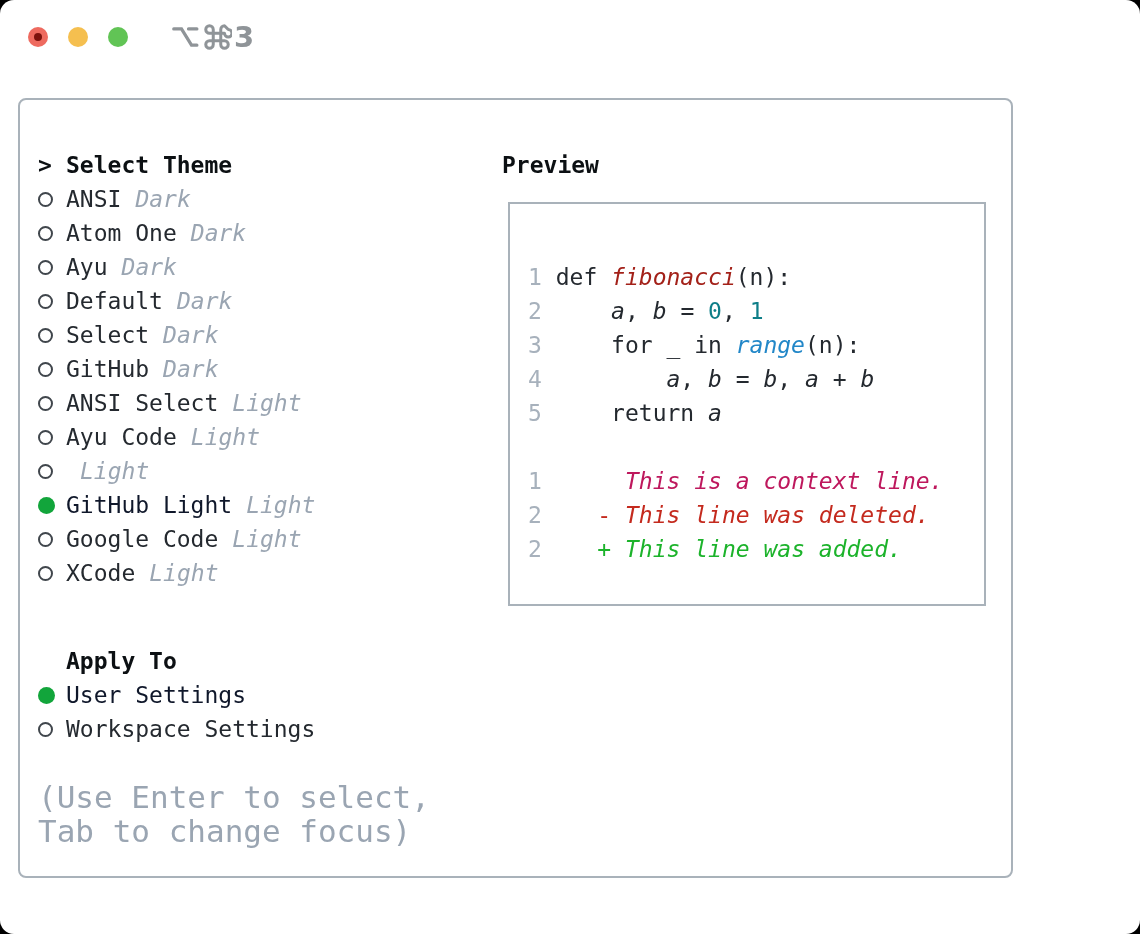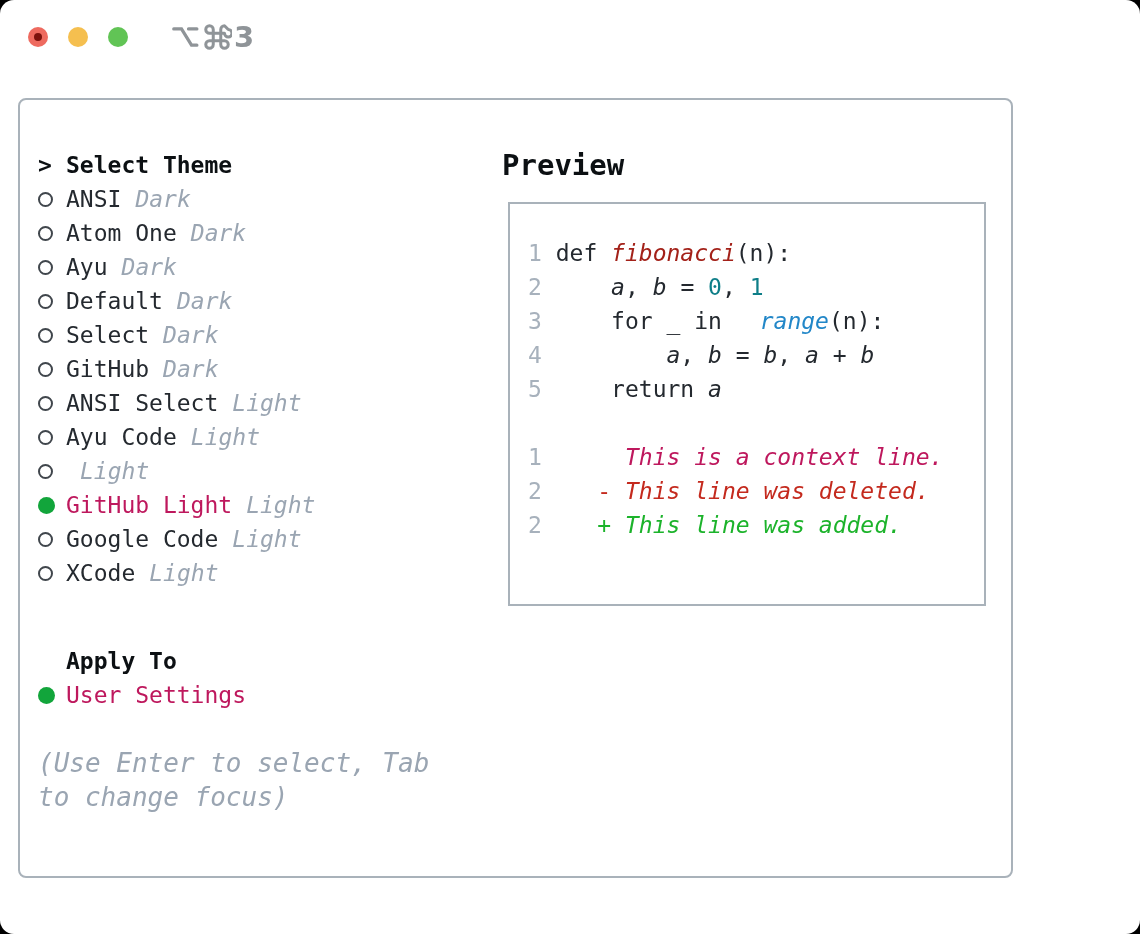--- a/index.html
+++ b/index.html
@@ -36,45 +36,45 @@
 
   
   .left { position:absolute; left:38px; top:148px; font-size:23px; line-height:34px; }
   .row { height:34px; display:flex; align-items:center; white-space:nowrap; }
   .marker { width:28px; flex:0 0 28px; display:flex; align-items:center; }
   .prompt { font-weight:bold; color:#0c1013; }
   .hdr { font-weight:bold; color:#0c1013;text-align:right; }
   .dot { width:15px; height:15px; border-radius:50%; border:2px solid #40464c; }
   .dot.sel { width:17px; height:17px; border:none; background:#12a53b; }
   .name { color:#24292f; }
-  .name.sel-text { color:#be185d; }
+  .name.sel-text { color:#0f172a; }
   .variant { color:#9aa5b2; font-style:italic; margin-left:14px; }
   .apply-hdr { margin-top:54px; }
   .hint {
-    margin-top:34px; width:420px; color:#9aa5b2; font-style:italic;
-    font-size:26px; line-height:34px;
+    margin-top:34px; width:420px; color:#9aa5b2; 
+    font-size:31px; line-height:34px;
   }
 
   
   .preview-hdr { position:absolute; left:502px; top:148px; height:34px;
-                 display:flex; align-items:center; font-size:29px; }
+                 display:flex; align-items:center; font-size:23px; }
   .preview-box {
     position:absolute; left:508px; top:202px; width:478px; height:404px;
     border:2px solid #a9b2ba; background:#fff;
   }
   pre#code {
-    margin:0; padding:32px 0 0 18px;
+    margin:0; padding:56px 0 0 18px;
     font-family:"DejaVu Sans Mono", monospace;
     font-size:23px; line-height:34px; white-space:pre;
   }
   .ln { color:#a7b1bc; }
   .seg-p   { color:#24292f; }
   .seg-v   { color:#24292f; font-style:italic; }
   .seg-fn  { color:#a32119; font-style:italic; }
-  .seg-fn2 { color:#2287c8; font-style:italic;margin-left:24px; }
+  .seg-fn2 { color:#2287c8; font-style:italic; }
   .seg-num { color:#0e7e88; }
   .mk-context { color:#8a939d; }
   .mk-deleted { color:#c42a1e; }
   .mk-added   { color:#1cb32b; }
   .tx { font-style:italic; }
   .tx-context { color:#be185d; }
   .tx-deleted { color:#c42a1e; }
   .tx-added   { color:#1cb32b; }
 </style>
 </head>
@@ -196,20 +196,26 @@
       <span class="marker"></span>
       <span class="hdr">Apply To</span>
     </div>
     <div id="apply-list">
         <div class="row">
           <span class="marker">
             <span class="dot sel"></span>
           </span>
           <span class="name sel-text">User Settings</span>
         </div>
+        <div class="row">
+          <span class="marker">
+            <span class="dot"></span>
+          </span>
+          <span class="name">Workspace Settings</span>
+        </div>
       </div>
 
     <div class="hint">(Use Enter to select, Tab to change focus)</div>
   </div>
 
   <div class="preview-hdr hdr">Preview</div>
   <div class="preview-box">
     <pre id="code"><div class="cl"><span class="ln">1</span> <span class="seg-p">def </span><span class="seg-fn">fibonacci</span><span class="seg-p">(n):</span></div><div class="cl"><span class="ln">2</span> <span class="seg-p">    </span><span class="seg-v">a</span><span class="seg-p">, </span><span class="seg-v">b</span><span class="seg-p"> = </span><span class="seg-num">0</span><span class="seg-p">, </span><span class="seg-num">1</span></div><div class="cl"><span class="ln">3</span> <span class="seg-p">    for _ in </span><span class="seg-fn2">range</span><span class="seg-p">(n):</span></div><div class="cl"><span class="ln">4</span> <span class="seg-p">        </span><span class="seg-v">a</span><span class="seg-p">, </span><span class="seg-v">b</span><span class="seg-p"> = </span><span class="seg-v">b</span><span class="seg-p">, </span><span class="seg-v">a</span><span class="seg-p"> + </span><span class="seg-v">b</span></div><div class="cl"><span class="ln">5</span> <span class="seg-p">    return </span><span class="seg-v">a</span></div><div class="cl"> </div><div class="cl"><span class="ln">1</span>    <span class="mk-context"> </span> <span class="tx tx-context">This is a context line.</span></div><div class="cl"><span class="ln">2</span>    <span class="mk-deleted">-</span> <span class="tx tx-deleted">This line was deleted.</span></div><div class="cl"><span class="ln">2</span>    <span class="mk-added">+</span> <span class="tx tx-added">This line was added.</span></div></pre>
   </div>
 

